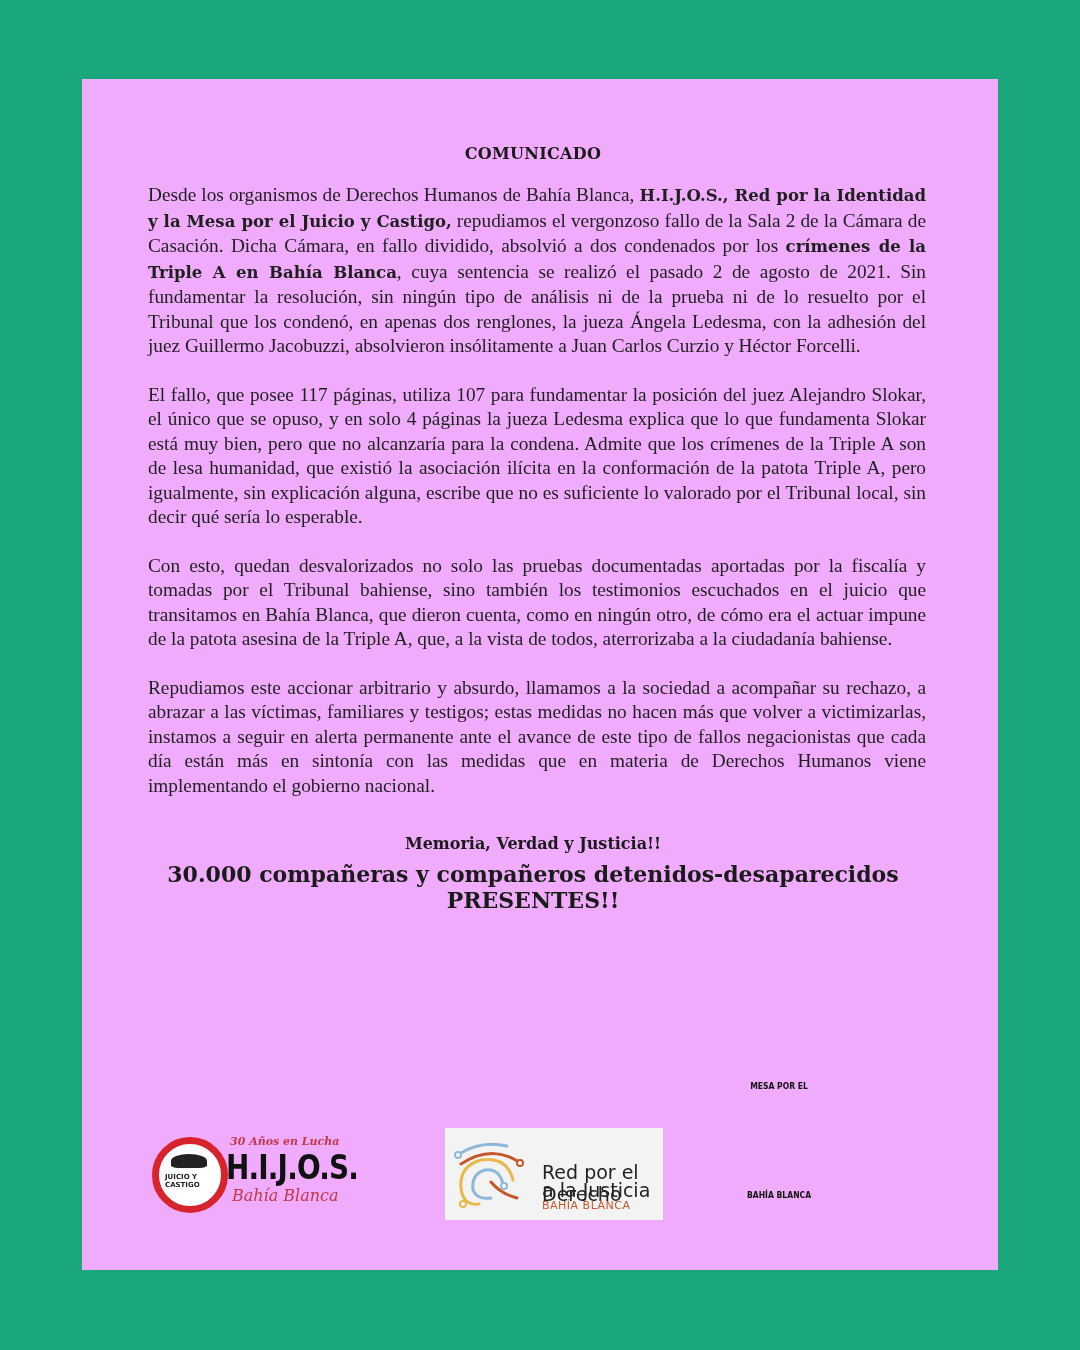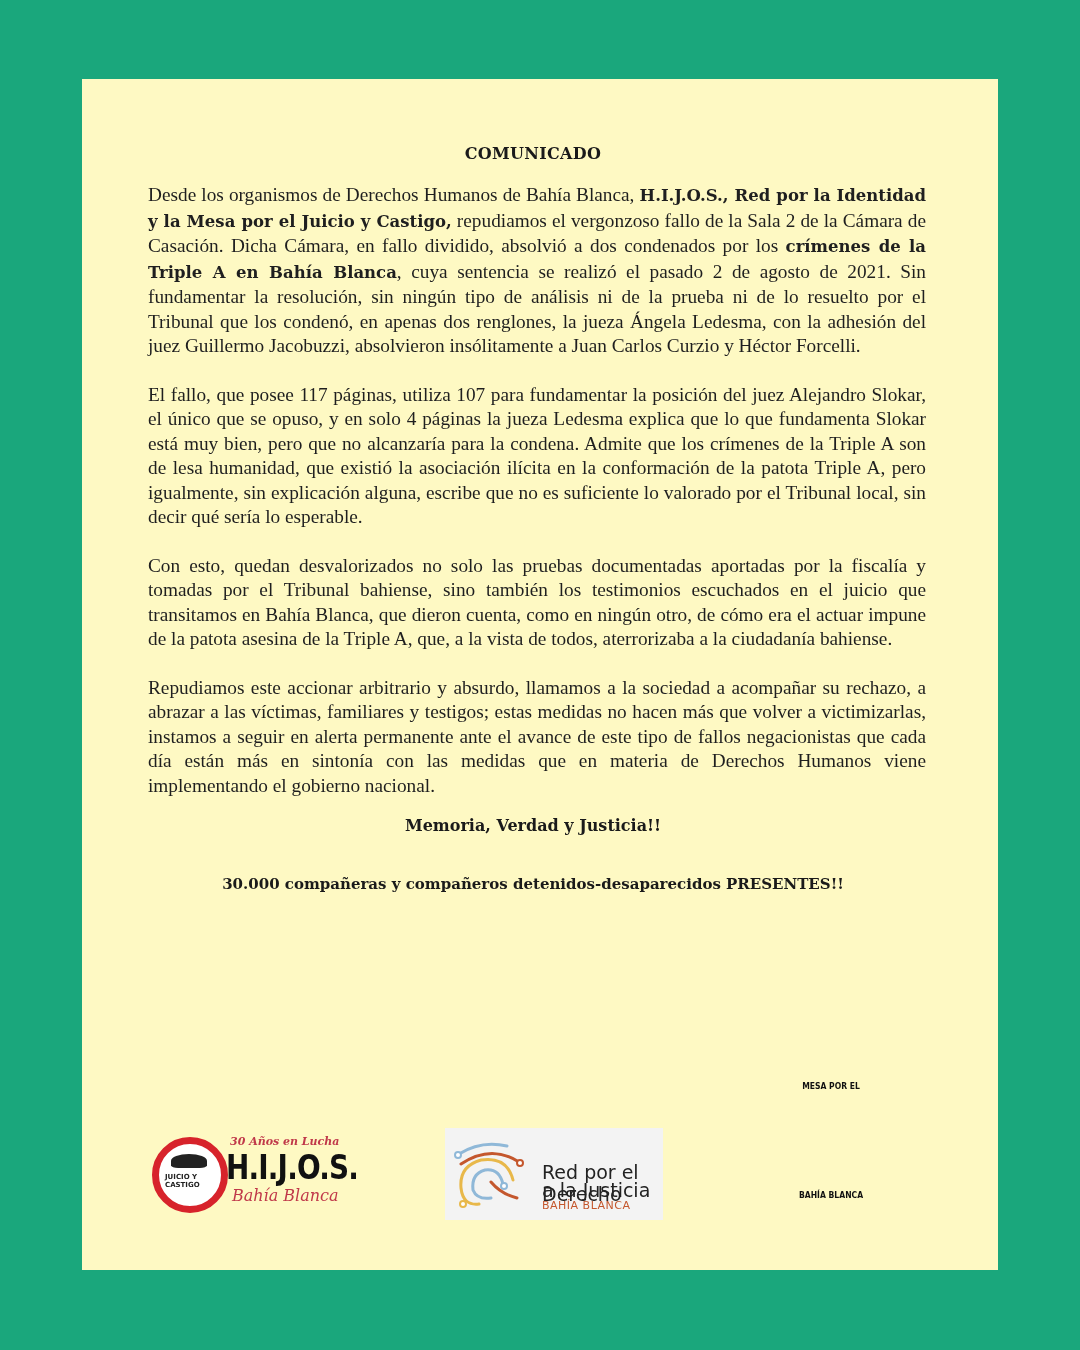--- a/index.html
+++ b/index.html
@@ -7,21 +7,21 @@
     width: 1080px; height: 1350px;
     background: #1aa77c;
     position: relative;
     overflow: hidden;
     font-family: "DejaVu Serif", "Liberation Serif", serif;
   }
   .panel {
     position: absolute;
     left: 82px; top: 79px;
     width: 916px; height: 1191px;
-    background: #fef9c3;
+    background: #f0abfc;
   }
   .content {
     position: absolute;
     left: 58px; top: 60px;
     width: 786px;
     color: #1a1a1a;
   }
   .title {
     text-align: center;
     font-weight: bold;
@@ -44,22 +44,22 @@
     font-size: 16.5px;
     font-weight: bold;
   }
   .slogan {
     text-align: center;
     font-family: "DejaVu Serif", serif;
     font-weight: bold;
     font-size: 16px;
     margin: 0;
   }
-  .slogan.first { margin-top: 18px; }
-  .slogan.second { margin-top: 40px; font-size: 15px; }
+  .slogan.first { margin-top: 36px; }
+  .slogan.second { margin-top: 8px; font-size: 22px; }
 
   .logos { position: absolute; left: 0; top: 0; width: 916px; height: 1191px; pointer-events: none; }
   .logo { position: absolute; pointer-events: auto; }
 
   
   .hijos { left: 64px; top: 1050px; width: 220px; height: 90px; }
   .hijos .ring {
     position: absolute; left: 6px; top: 8px; width: 62px; height: 62px;
     border: 7px solid #d7232b; border-radius: 50%; background: #fff;
   }
@@ -96,21 +96,21 @@
     font-size: 19px; color: #222;
   }
   .red .l1 { top: 33px; }
   .red .l2 { top: 51px; }
   .red .l3 {
     position: absolute; left: 97px; top: 71px; font-family: "DejaVu Sans", sans-serif;
     font-size: 11px; letter-spacing: 0.5px; color: #c4572d;
   }
 
   
-  .mesa { left: 684px; top: 1000px; width: 130px; height: 130px; }
+  .mesa { left: 632px; top: 1000px; width: 130px; height: 130px; }
   .mesa .top, .mesa .bottom {
     position: absolute; width: 130px; text-align: center;
     font-family: "DejaVu Sans", sans-serif; font-weight: bold; font-size: 9px; color: #111;
     transform: scaleX(0.85);
   }
   .mesa .top { top: 2px; }
   .mesa .bottom { top: 111px; }
   .mesa .ring {
     position: absolute; left: 20px; top: 18px; width: 76px; height: 76px;
     border: 7px solid #e03a35; border-radius: 50%; background: #fff;

